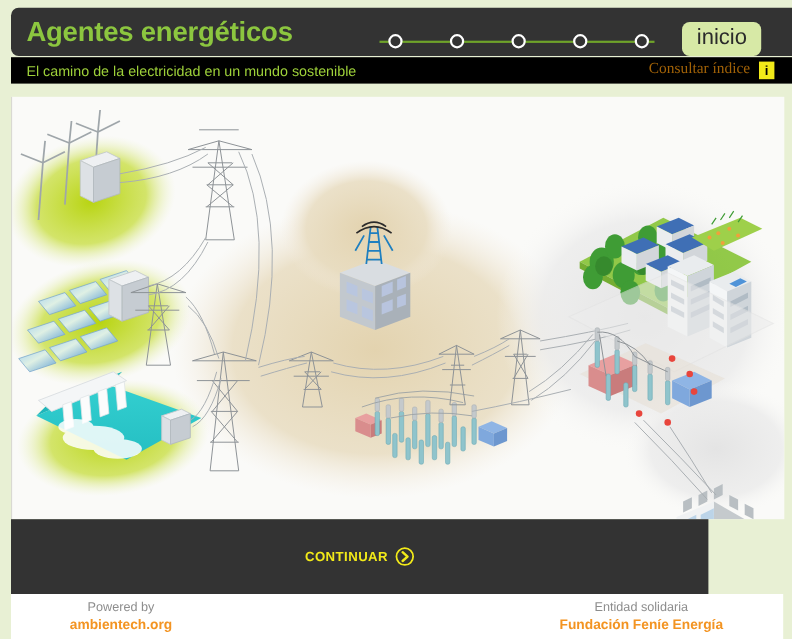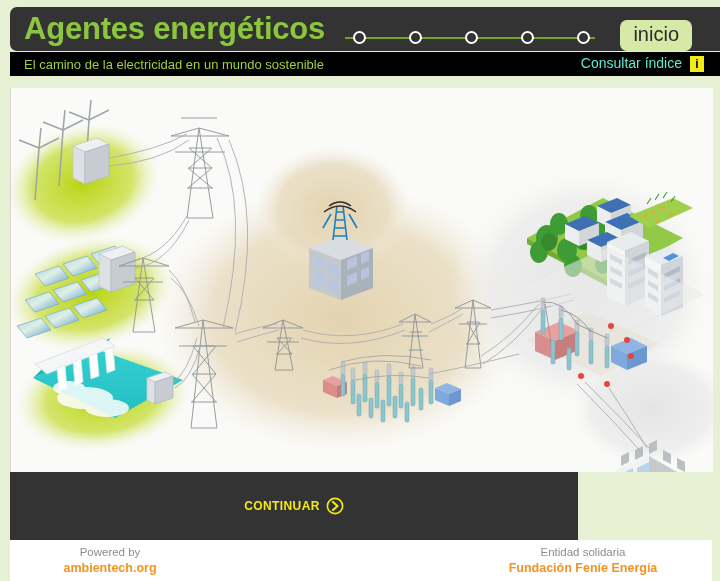--- a/index.html
+++ b/index.html
@@ -20,21 +20,21 @@
     position: absolute;
     left: 10px; top: 7px;
     width: 710px; height: 44px;
     background: #333333;
     border-radius: 7px 0 0 7px;
     display: flex;
     align-items: center;
   }
   .page-title {
     color: #8cc63f;
-    font-size: 31px;
+    font-size: 25px;
     font-weight: bold;
     letter-spacing: -0.2px;
     margin-left: 14px;
     white-space: nowrap;
   }
   
   .stepper {
     position: absolute;
     left: 325px; top: 22px;
     width: 270px; height: 18px;
@@ -85,24 +85,25 @@
   }
   .subtitle {
     color: #9ed13a;
     font-size: 13px;
     margin-left: 14px;
     white-space: nowrap;
   }
   .index-link {
     position: absolute;
     right: 38px; top: 3px;
-    color: #5eead4;
+    color: #a16207;
     font-size: 14px;
     white-space: nowrap;
     cursor: pointer;
+    font-family: Liberation Serif, serif;
   }
   .index-badge {
     position: absolute;
     right: 16px; top: 4px;
     width: 14px; height: 16px;
     background: #f2ea19;
     color: #000000;
     font-size: 12px;
     font-weight: bold;
     text-align: center;
@@ -118,21 +119,21 @@
     background: #fafaf8;
     border-left: 1px solid #d9d9d2;
     overflow: hidden;
   }
   .stage svg { display: block; }
 
   
   .continue-bar {
     position: absolute;
     left: 10px; top: 472px;
-    width: 568px; height: 68px;
+    width: 634px; height: 68px;
     background: #333333;
     display: flex;
     align-items: center;
     justify-content: center;
   }
   .continue-button {
     display: flex;
     align-items: center;
     gap: 6px;
     background: transparent;

